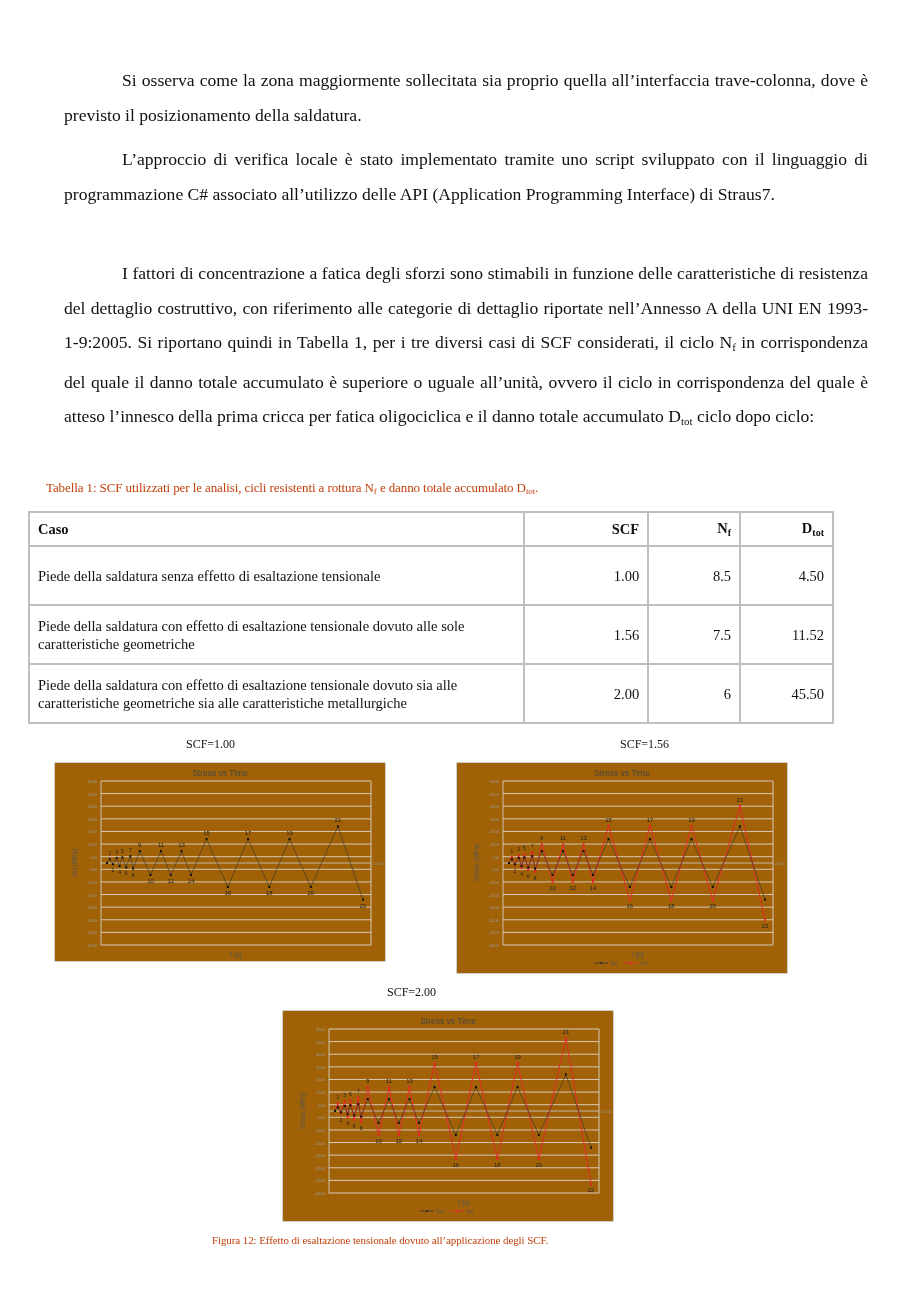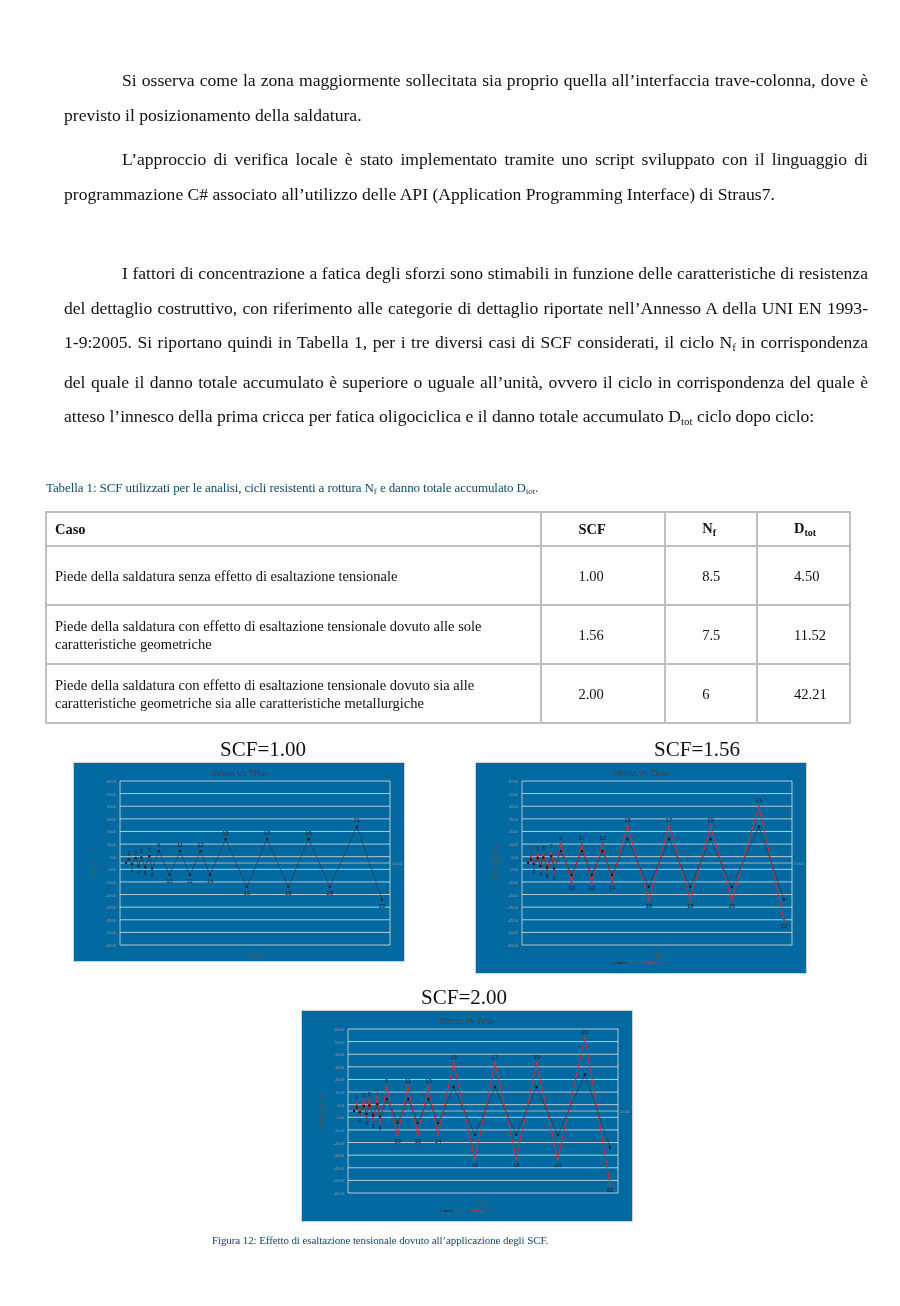--- a/index.html
+++ b/index.html
@@ -1,27 +1,27 @@
 <!DOCTYPE html>
 <html><head>
 <meta charset="utf-8">
 <style>
   html, body { margin:0; padding:0; background:#ffffff; }
   body { width:900px; height:1306px; position:relative; font-family:"Liberation Serif", serif; color:#111; overflow:hidden; }
   .para { position:absolute; left:64px; width:804px; font-size:17.6px; line-height:34.5px; text-align:justify; }
   .para .indent { display:inline-block; width:58px; }
   .sub { font-size:11px; vertical-align:-3px; }
-  .caption { position:absolute; font-size:13px; color:#0c4a6e; letter-spacing:-0.1px; }
-  table.res { position:absolute; left:45px; top:511px; width:806px; border-collapse:collapse; font-size:14.5px; }
+  .caption { position:absolute; font-size:13px; color:#c2410c; letter-spacing:-0.1px; }
+  table.res { position:absolute; left:28px; top:511px; width:806px; border-collapse:collapse; font-size:14.5px; }
   table.res td, table.res th { border:2px solid #bfbfbf; padding:4px 8px; }
   table.res th { text-align:left; font-weight:bold; height:24px; }
-  table.res th.c, table.res td.c { text-align:left;padding-left:36px; }
+  table.res th.c, table.res td.c { text-align:right;padding-left:36px; }
   table.res td { height:49px; line-height:18px; }
-  .chart-title { position:absolute; font-size:21px; text-align:right; }
-  .chart-box { position:absolute; border:1px solid #d0d0d0; background:#0369a1;margin-left:19px; }
+  .chart-title { position:absolute; font-size:12px; text-align:left; }
+  .chart-box { position:absolute; border:1px solid #d0d0d0; background:#a16207; }
   svg text { font-family:"Liberation Sans", sans-serif; }
 </style>
 </head>
 <body>
 
 <div class="para" style="top:63px;"><span class="indent"></span><span>Si osserva come la zona maggiormente sollecitata sia proprio quella all’interfaccia trave-colonna, dove è previsto il posizionamento della saldatura.</span></div>
 
 <div class="para" style="top:142px;"><span class="indent"></span><span>L’approccio di verifica locale è stato implementato tramite uno script sviluppato con il linguaggio di programmazione C# associato all’utilizzo delle API (Application Programming Interface) di Straus7.</span></div>
 
 <div class="para" style="top:256px;"><span class="indent"></span><span>I fattori di concentrazione a fatica degli sforzi sono stimabili in funzione delle caratteristiche di resistenza del dettaglio costruttivo, con riferimento alle categorie di dettaglio riportate nell’Annesso A della UNI EN 1993-1-9:2005. Si riportano quindi in Tabella 1, per i tre diversi casi di SCF considerati, il ciclo N</span><span class="sub">f</span><span> in corrispondenza del quale il danno totale accumulato è superiore o uguale all’unità, ovvero il ciclo in corrispondenza del quale è atteso l’innesco della prima cricca per fatica oligociclica e il danno totale accumulato D</span><span class="sub">tot</span><span> ciclo dopo ciclo:</span></div>
@@ -51,21 +51,21 @@
   <tr>
     <td>Piede della saldatura con effetto di esaltazione tensionale dovuto alle sole caratteristiche geometriche</td>
     <td class="c">1.56</td>
     <td class="c">7.5</td>
     <td class="c">11.52</td>
   </tr>
   <tr>
     <td>Piede della saldatura con effetto di esaltazione tensionale dovuto sia alle caratteristiche geometriche sia alle caratteristiche metallurgiche</td>
     <td class="c">2.00</td>
     <td class="c">6</td>
-    <td class="c">42.21</td>
+    <td class="c">45.50</td>
   </tr>
 </tbody>
   </table>
 
 <div class="chart-title" style="left:186px; top:737px; width:120px;">SCF=1.00</div>
 <div class="chart-title" style="left:620px; top:737px; width:120px;">SCF=1.56</div>
 <div class="chart-title" style="left:387px; top:985px; width:120px;">SCF=2.00</div>
 
 <div class="chart-box" style="left:54px; top:762px; width:330px; height:198px;">
   <svg id="chart0" width="330" height="198">

